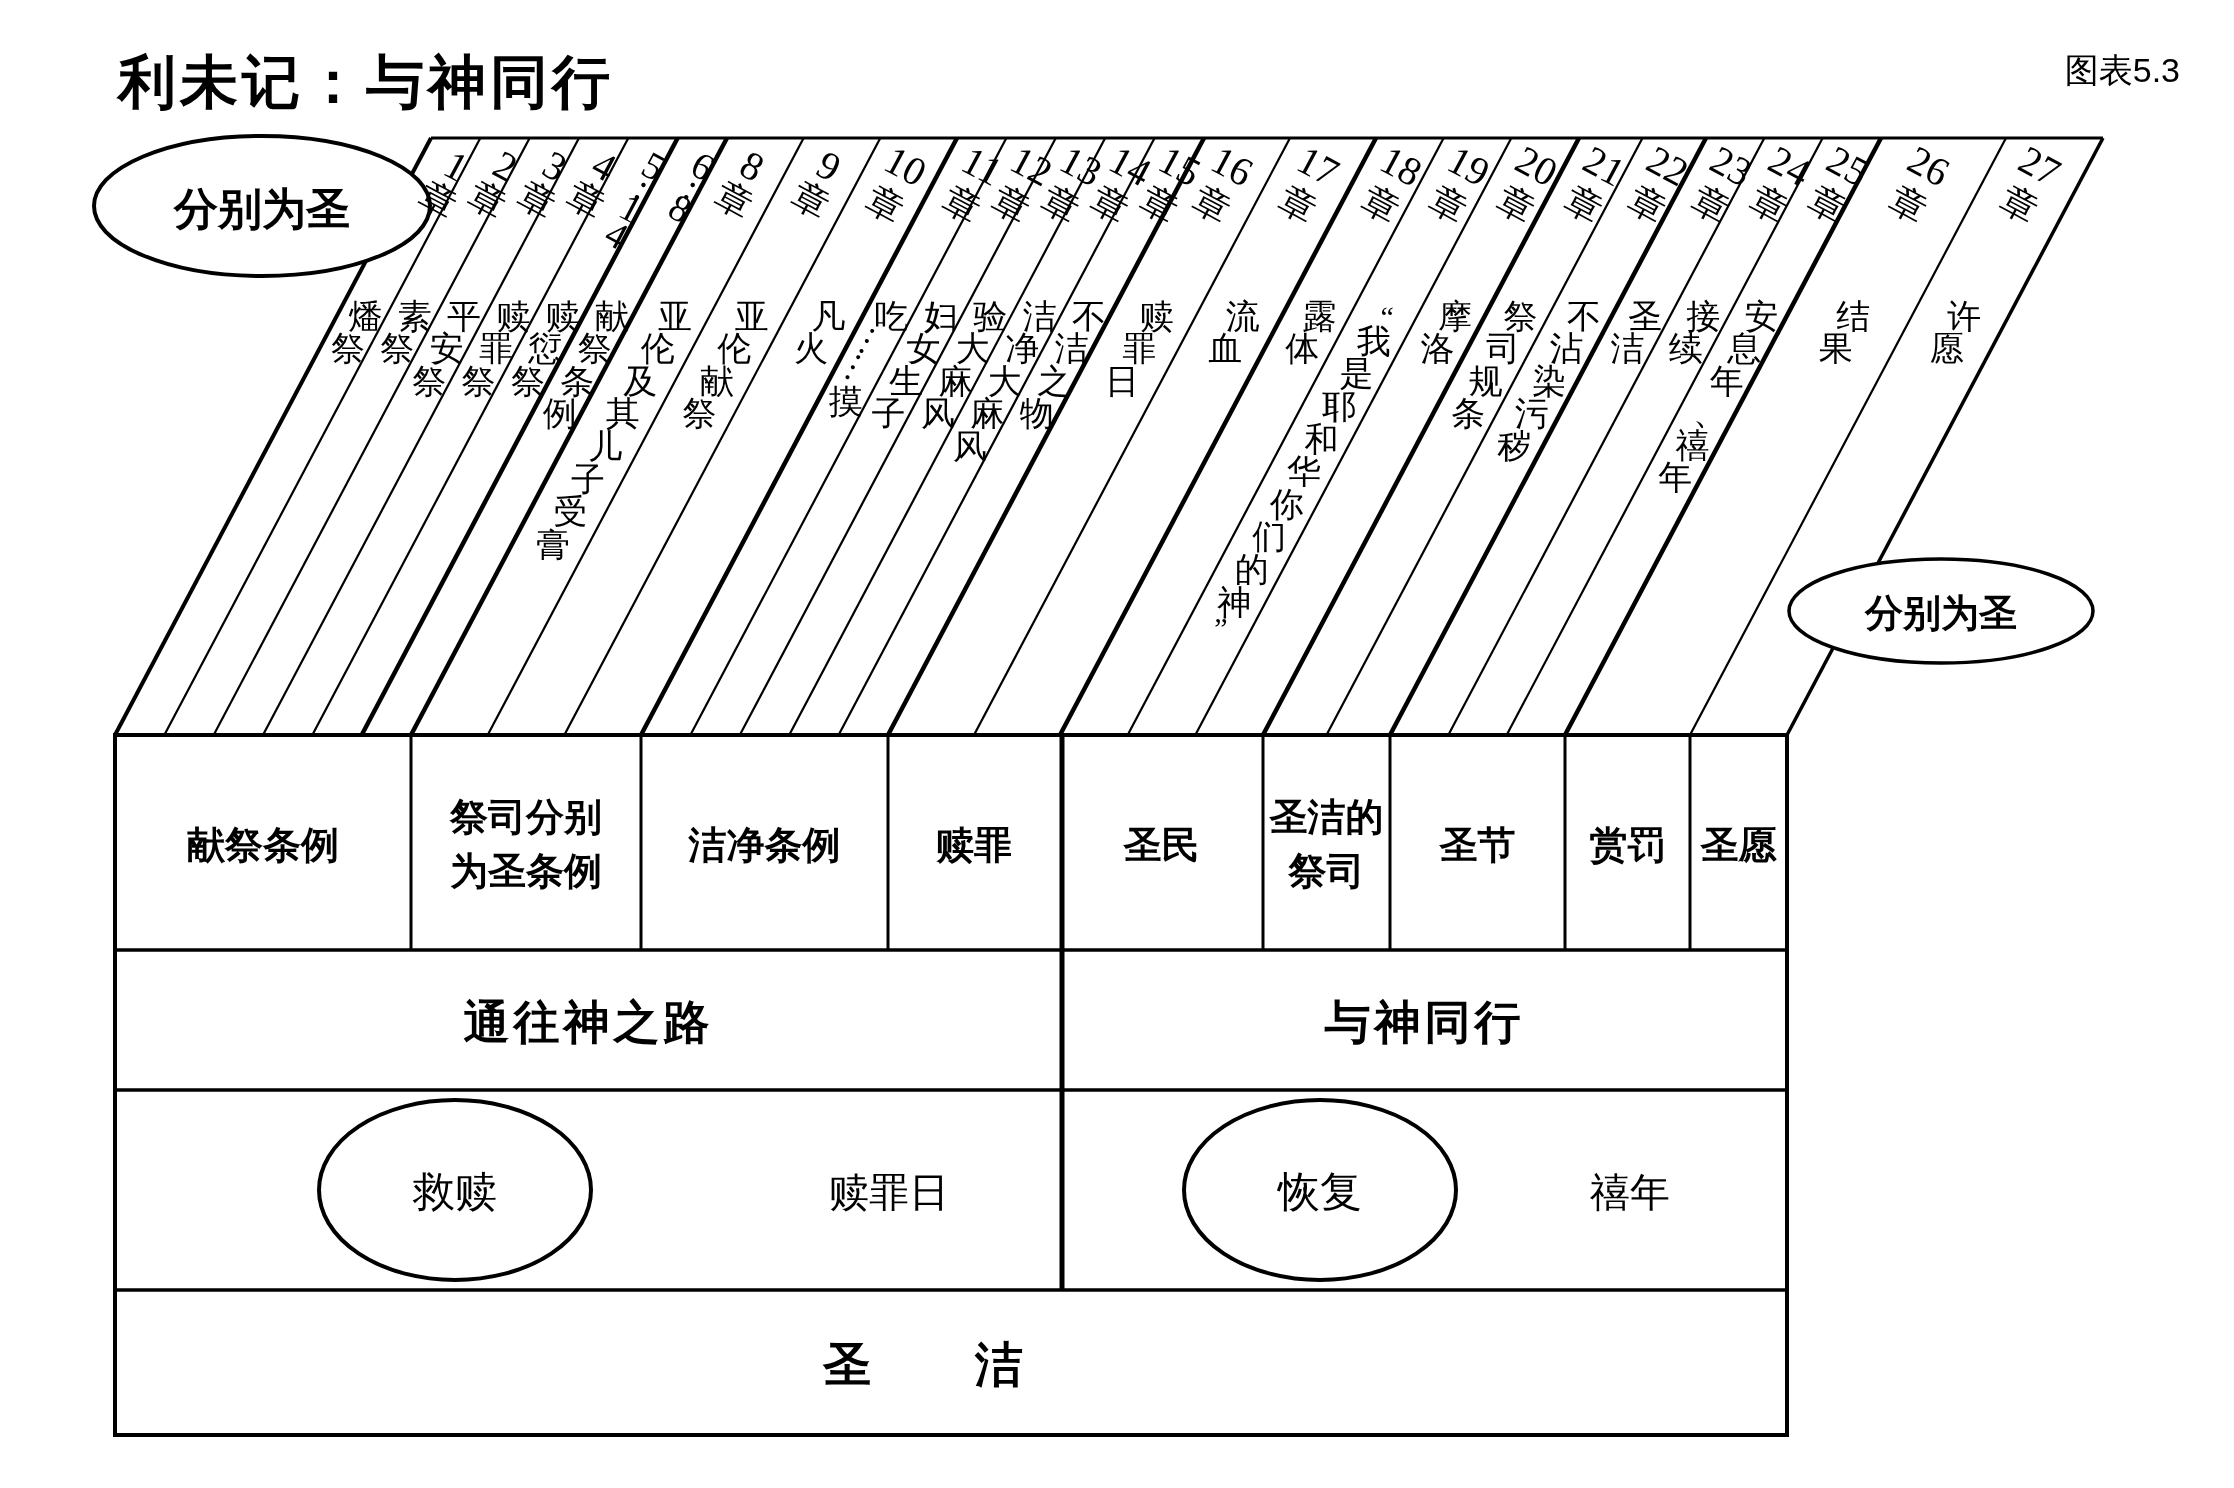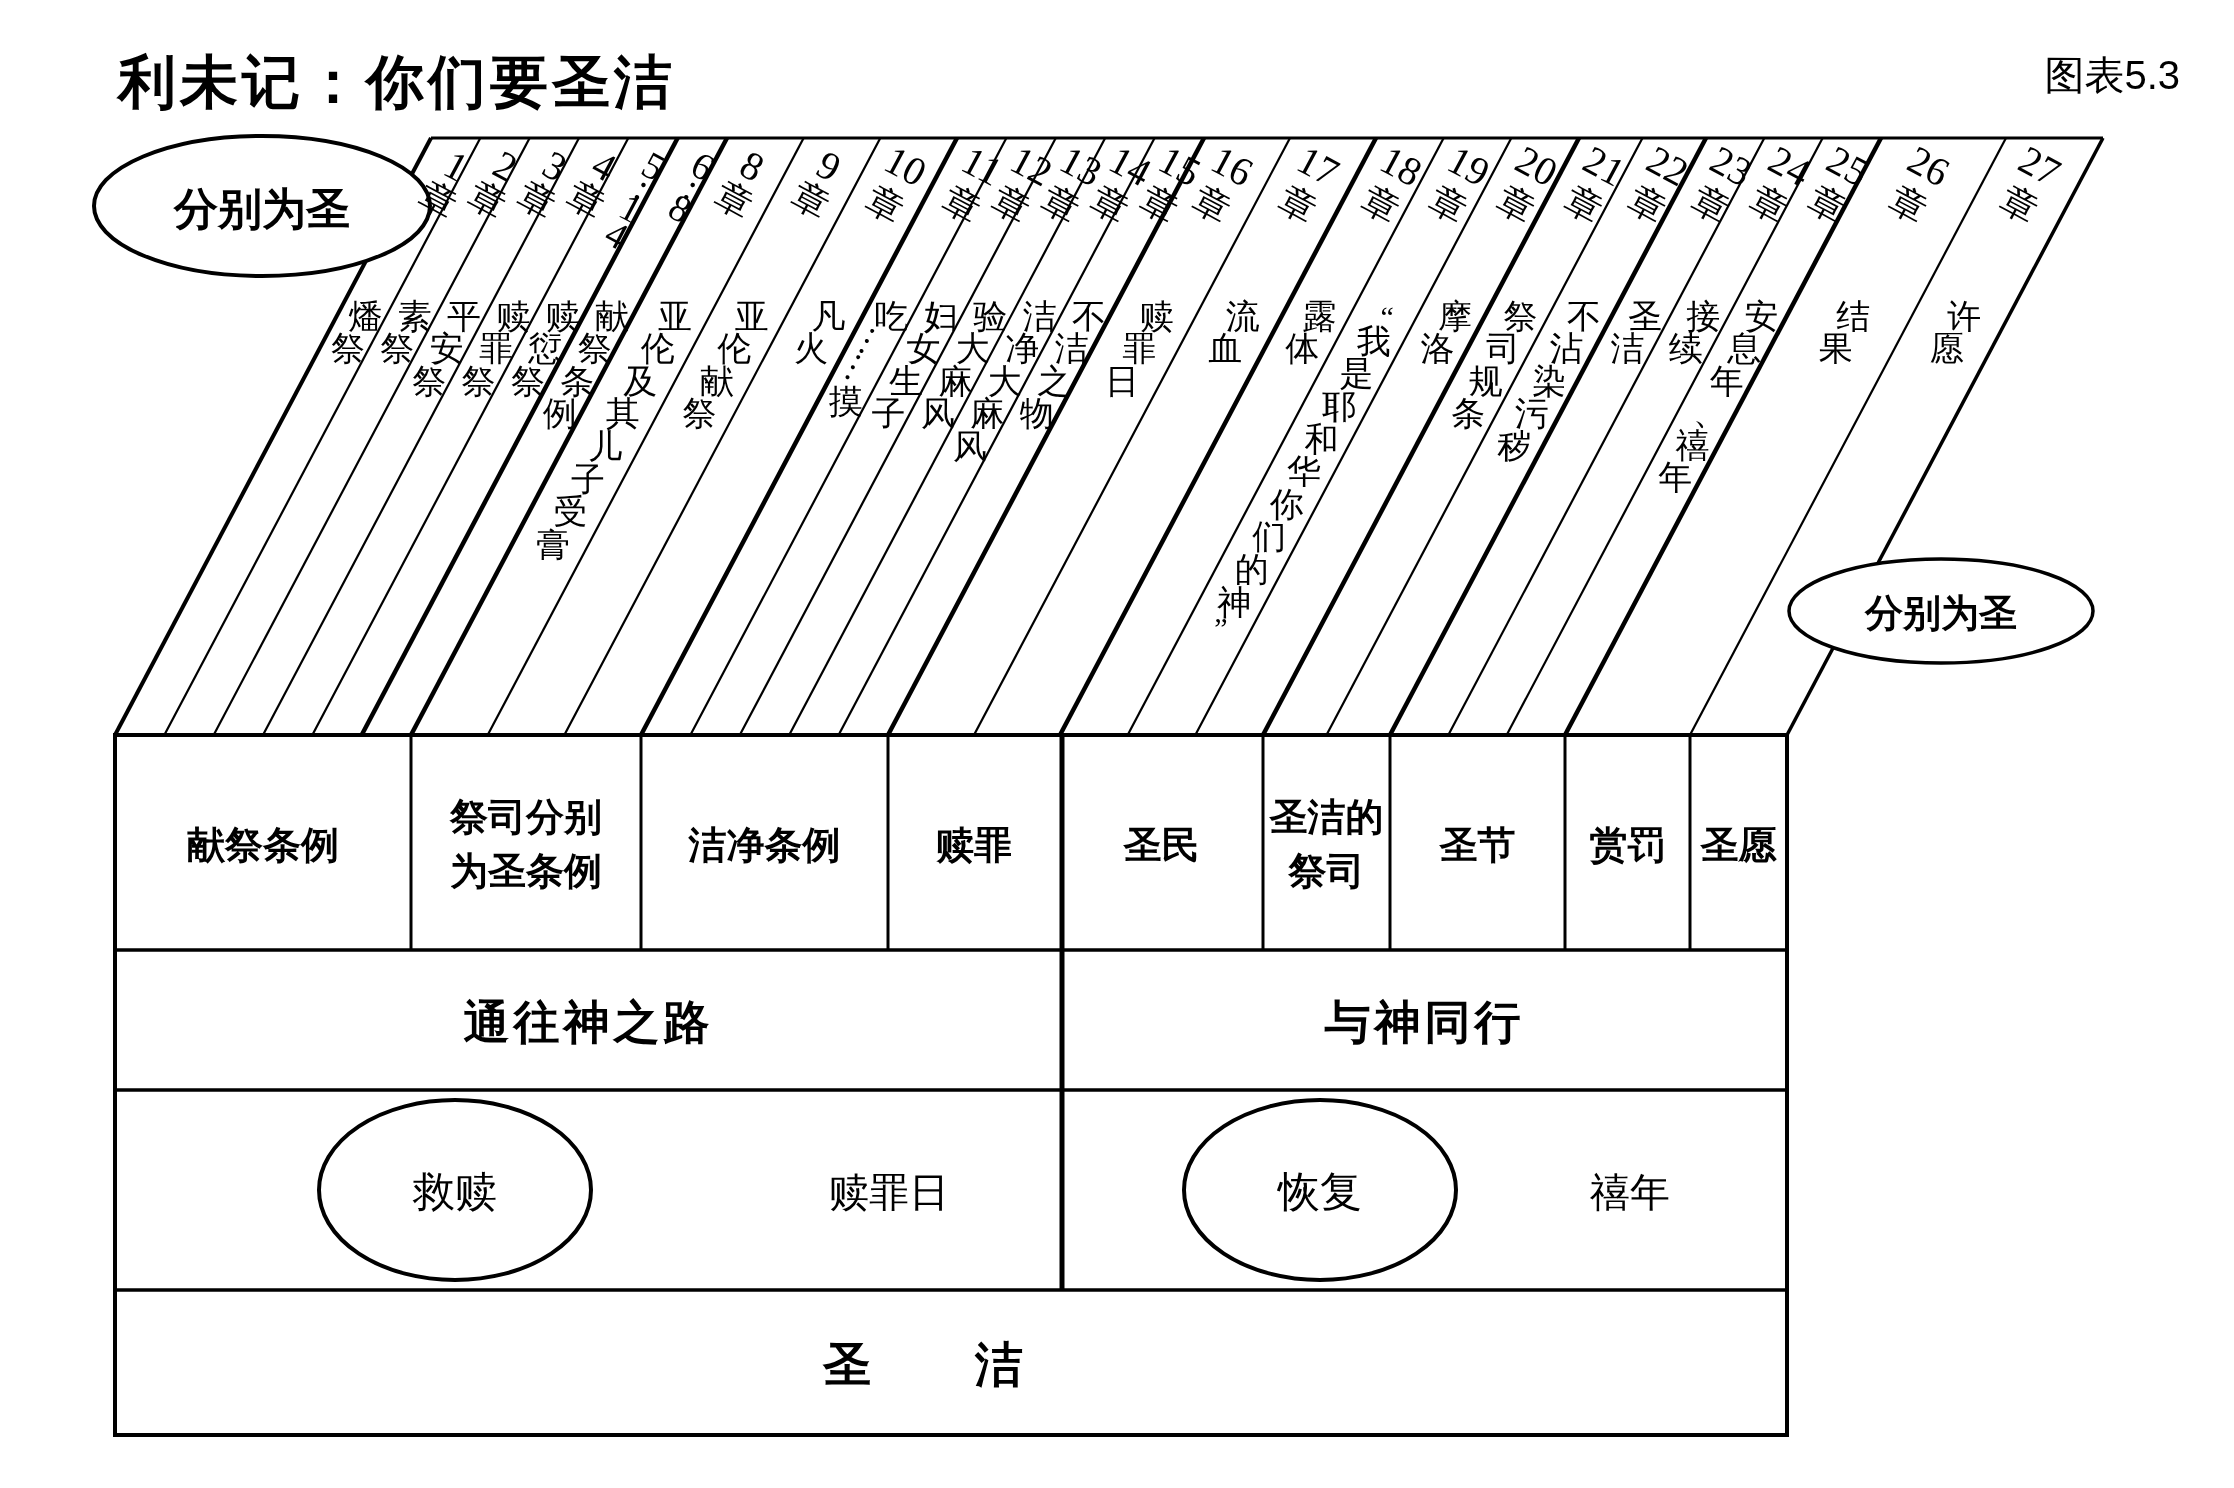--- a/index.html
+++ b/index.html
@@ -1,26 +1,26 @@
 <!DOCTYPE html>
 <html><head>
 <meta charset="utf-8">
 <style>
   html,body{margin:0;padding:0;background:#fff;}
   .page{position:relative;width:2234px;height:1488px;background:#ffffff;overflow:hidden;
         font-family:"Liberation Sans", sans-serif;color:#000;}
   .title{position:absolute;left:118px;top:44px;font-size:58px;font-weight:bold;letter-spacing:4px;}
-  .figref{position:absolute;right:54px;top:48px;font-size:40px;font-weight:normal;}
+  .figref{position:absolute;right:54px;top:48px;font-size:34px;font-weight:normal;}
   svg text{fill:#000;}
 </style>
 </head>
 <body>
 
 <div class="page">
-  <div class="title">利未记：你们要圣洁</div>
+  <div class="title">利未记：与神同行</div>
   <div class="figref">图表5.3</div>
   <svg id="fig" width="2234" height="1488" viewBox="0 0 2234 1488">
     <g id="g-slant-lines">
         <line x1="430.9921" y1="138" x2="115" y2="735" stroke="#000" stroke-width="4"></line>
         <line x1="480.3254333333333" y1="138" x2="164.33333333333334" y2="735" stroke="#000" stroke-width="2.2"></line>
         <line x1="529.6587666666667" y1="138" x2="213.66666666666669" y2="735" stroke="#000" stroke-width="2.2"></line>
         <line x1="578.9920999999999" y1="138" x2="263" y2="735" stroke="#000" stroke-width="2.2"></line>
         <line x1="628.3254333333334" y1="138" x2="312.33333333333337" y2="735" stroke="#000" stroke-width="2.2"></line>
         <line x1="677.6587666666667" y1="138" x2="361.6666666666667" y2="735" stroke="#000" stroke-width="4.5"></line>
         <line x1="726.9920999999999" y1="138" x2="411" y2="735" stroke="#000" stroke-width="4.5"></line>

